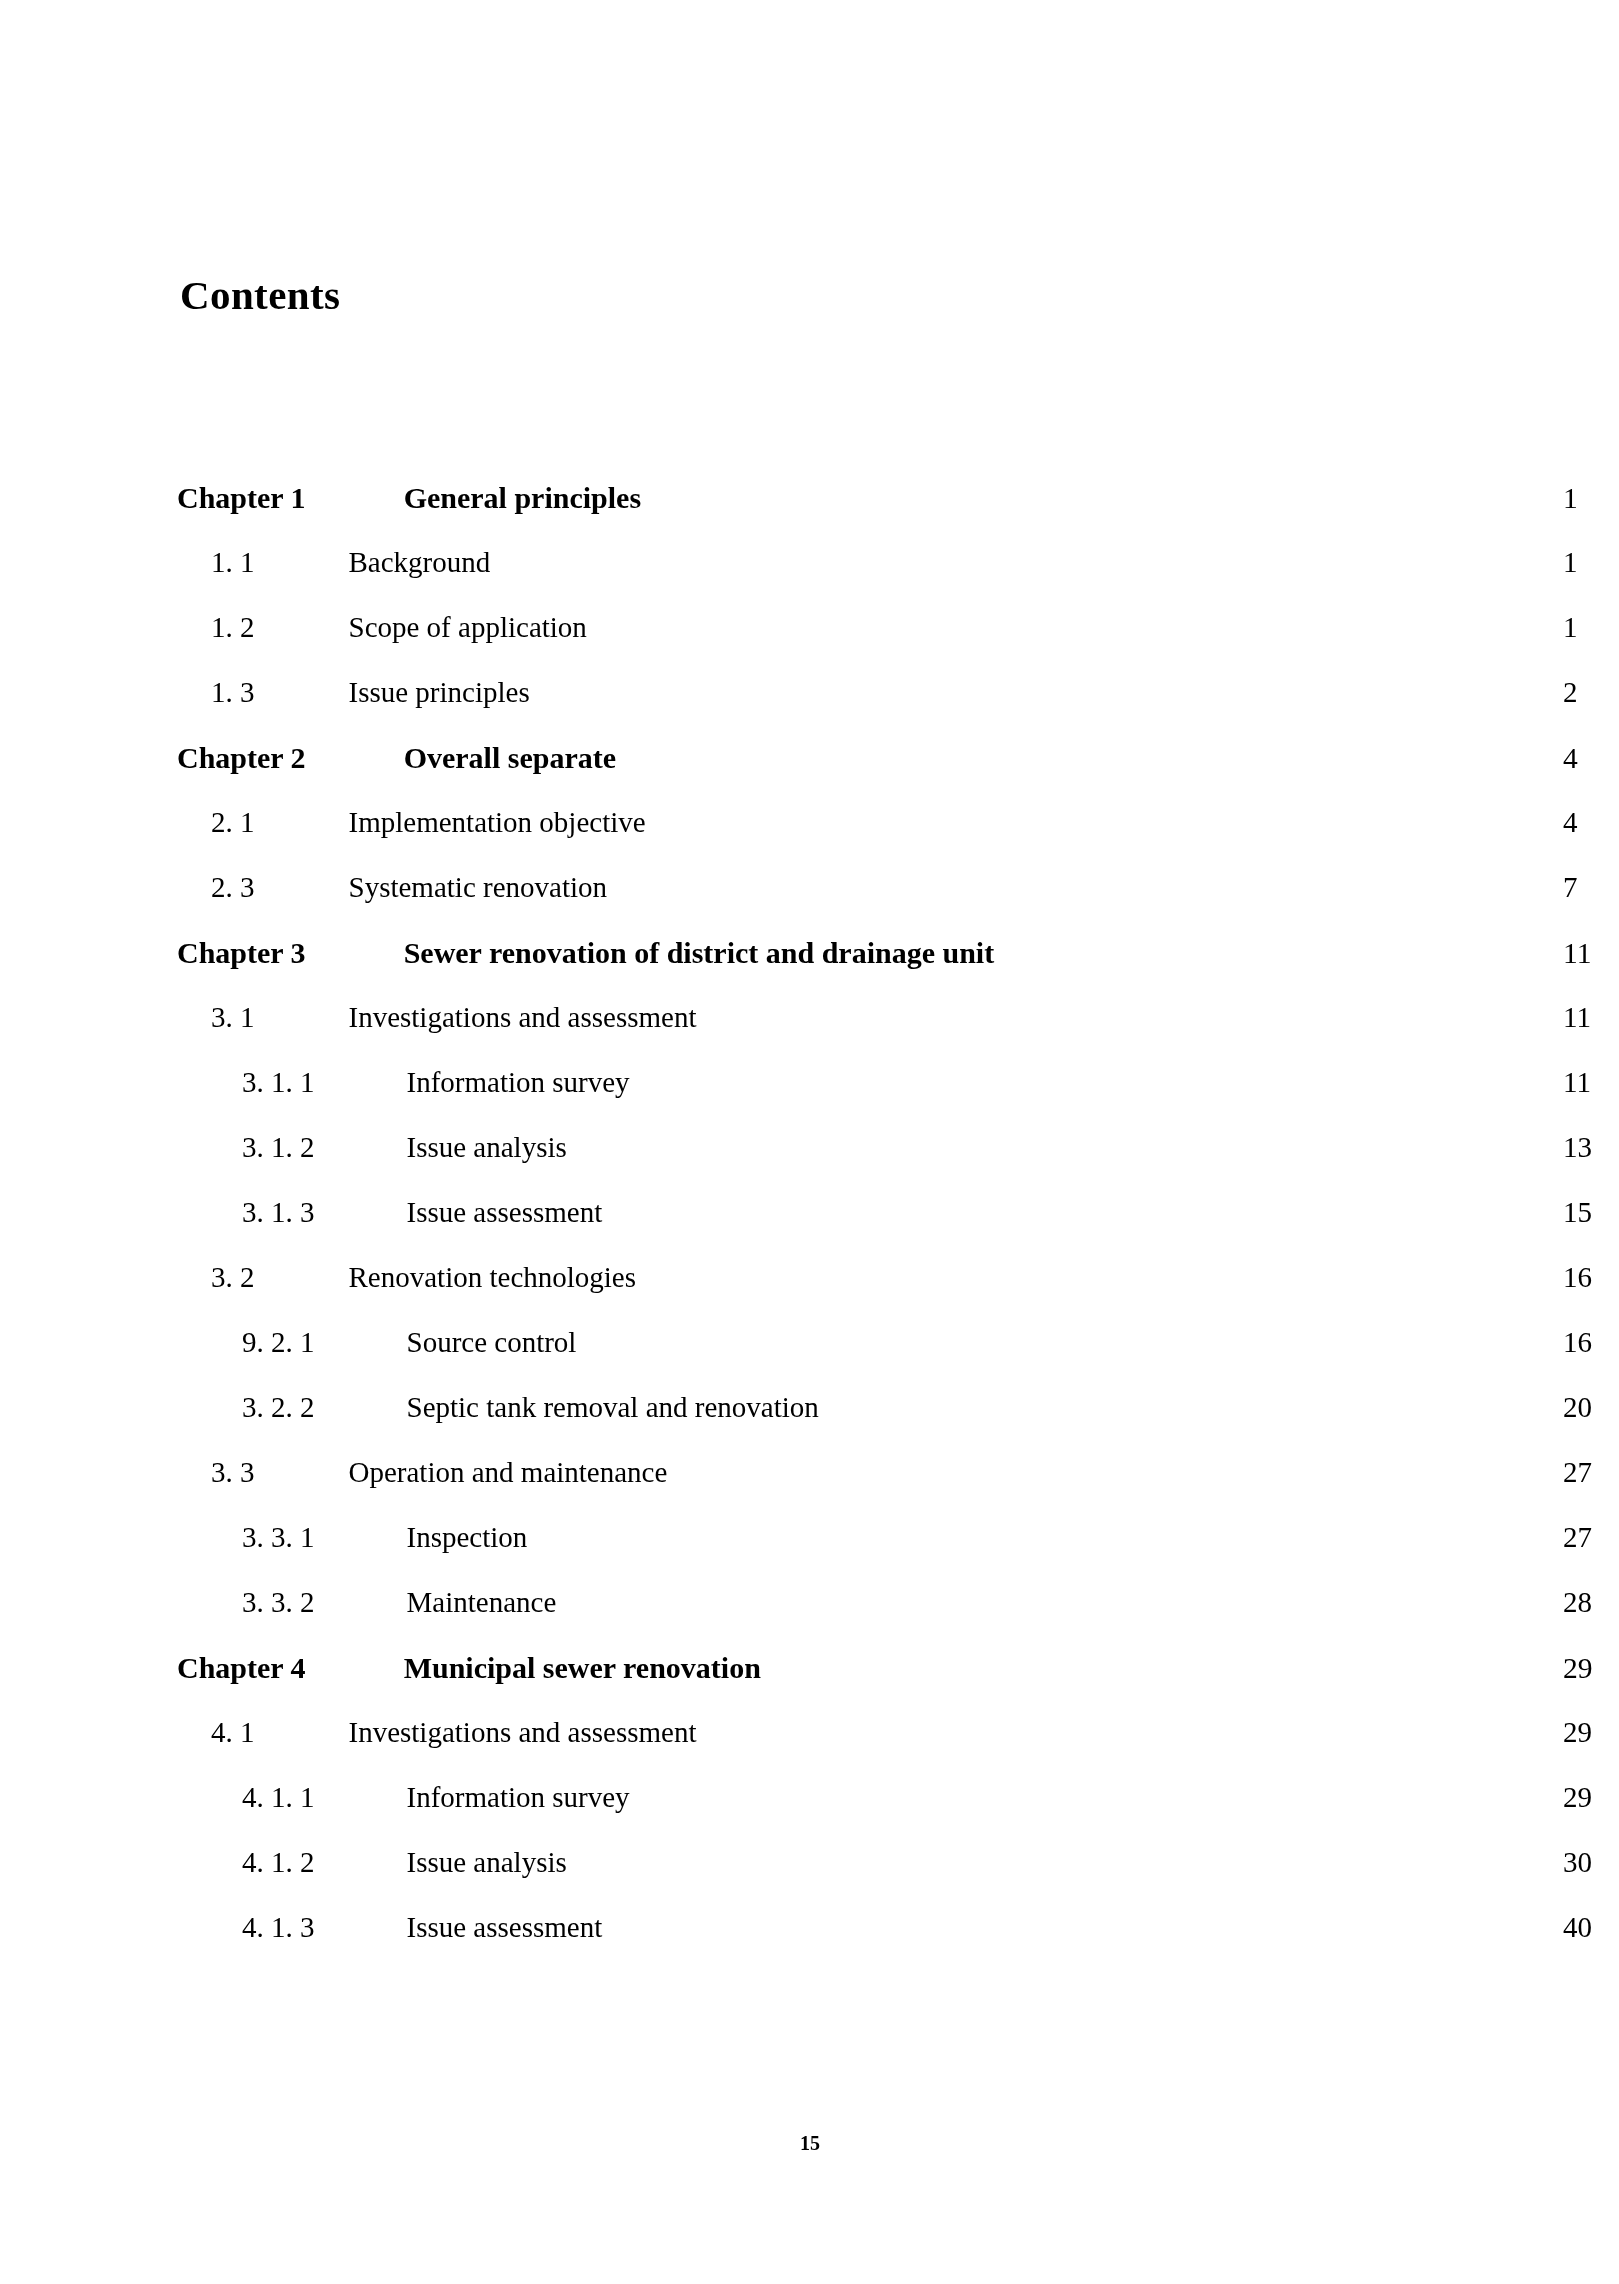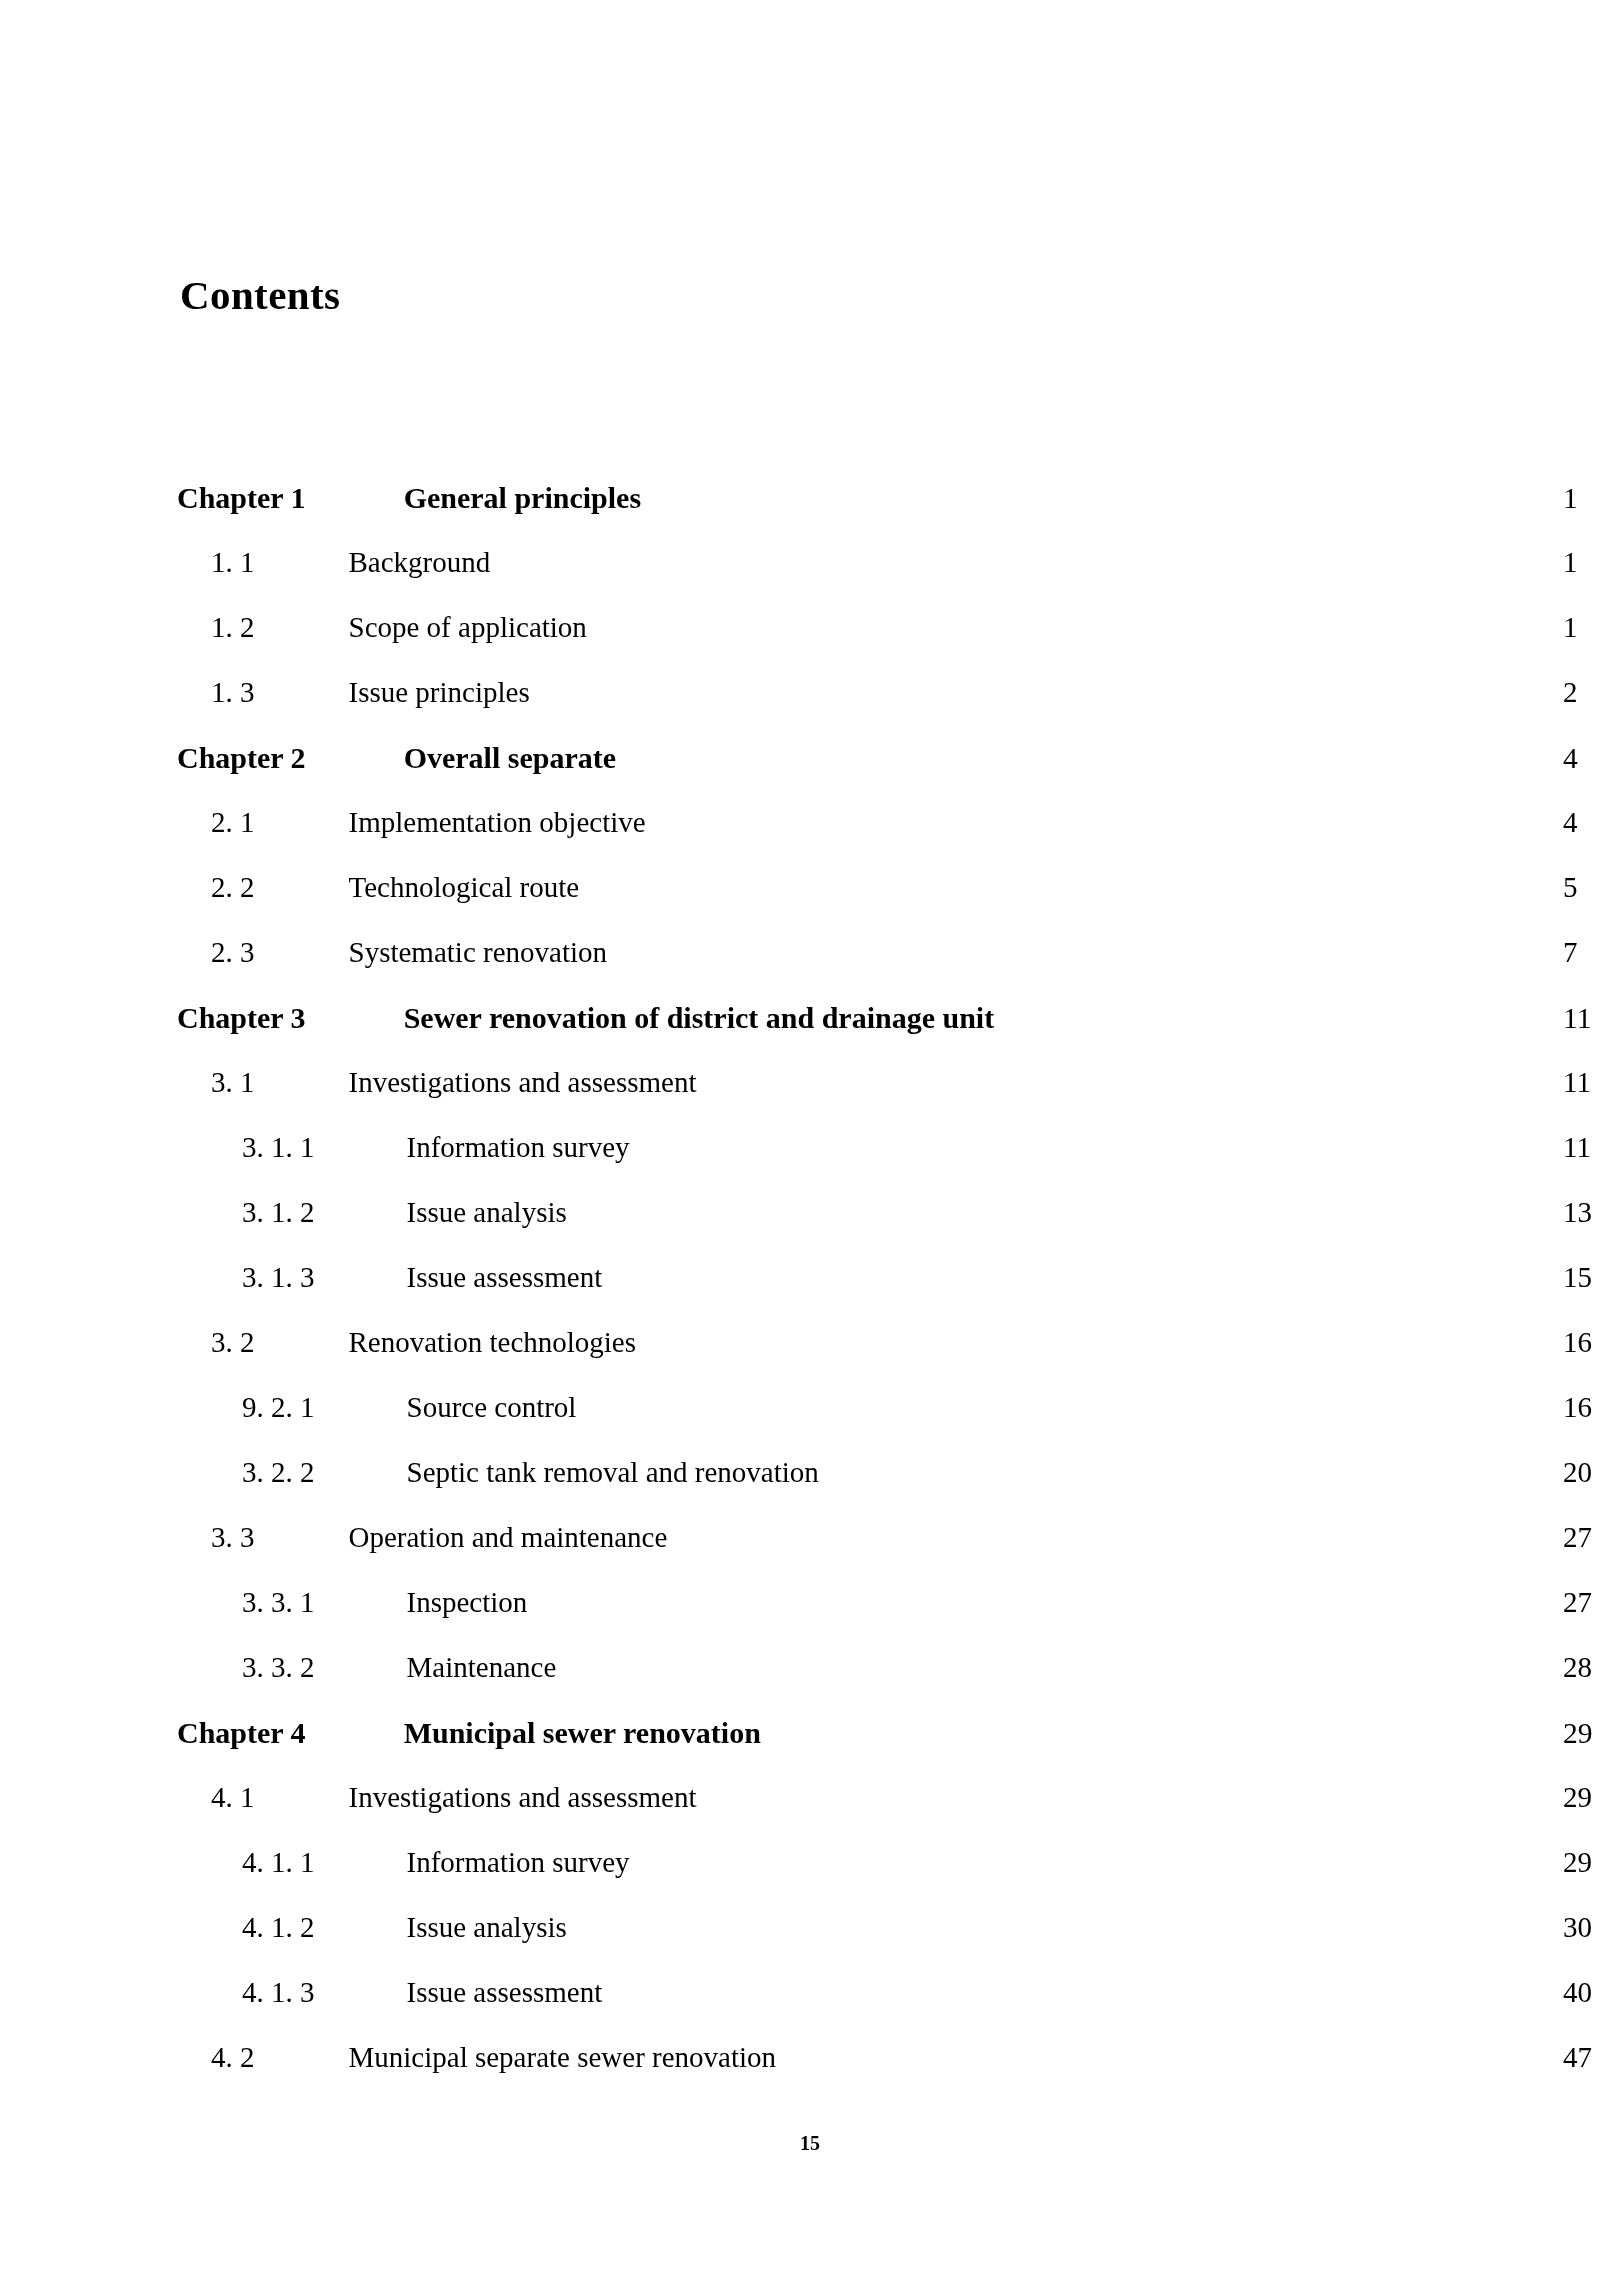--- a/index.html
+++ b/index.html
@@ -169,27 +169,20 @@
         <span class="entry-page">4</span>
       </div>
       <div class="toc-row lvl-2">
         <span class="entry-num">2. 1</span>
         <span class="entry-gap-2"></span>
         <span class="entry-title">Implementation objective</span>
         <span class="leader"></span>
         <span class="entry-page">4</span>
       </div>
       <div class="toc-row lvl-2">
-        <span class="entry-num">2. 2</span>
-        <span class="entry-gap-2"></span>
-        <span class="entry-title">Technological route</span>
-        <span class="leader"></span>
-        <span class="entry-page">5</span>
-      </div>
-      <div class="toc-row lvl-2">
         <span class="entry-num">2. 3</span>
         <span class="entry-gap-2"></span>
         <span class="entry-title">Systematic renovation</span>
         <span class="leader"></span>
         <span class="entry-page">7</span>
       </div>
       <div class="toc-row lvl-1">
         <span class="entry-num">Chapter 3</span>
         <span class="entry-gap-1"></span>
         <span class="entry-title">Sewer renovation of district and drainage unit</span>
@@ -294,25 +287,18 @@
         <span class="leader"></span>
         <span class="entry-page">30</span>
       </div>
       <div class="toc-row lvl-3">
         <span class="entry-num">4. 1. 3</span>
         <span class="entry-gap-3"></span>
         <span class="entry-title">Issue assessment</span>
         <span class="leader"></span>
         <span class="entry-page">40</span>
       </div>
-      <div class="toc-row lvl-2">
-        <span class="entry-num">4. 2</span>
-        <span class="entry-gap-2"></span>
-        <span class="entry-title">Municipal separate sewer renovation</span>
-        <span class="leader"></span>
-        <span class="entry-page">47</span>
-      </div>
     </div>
 
   <div class="footer-pagenum">15</div>
 
 </div>
 
 
 </body></html>

